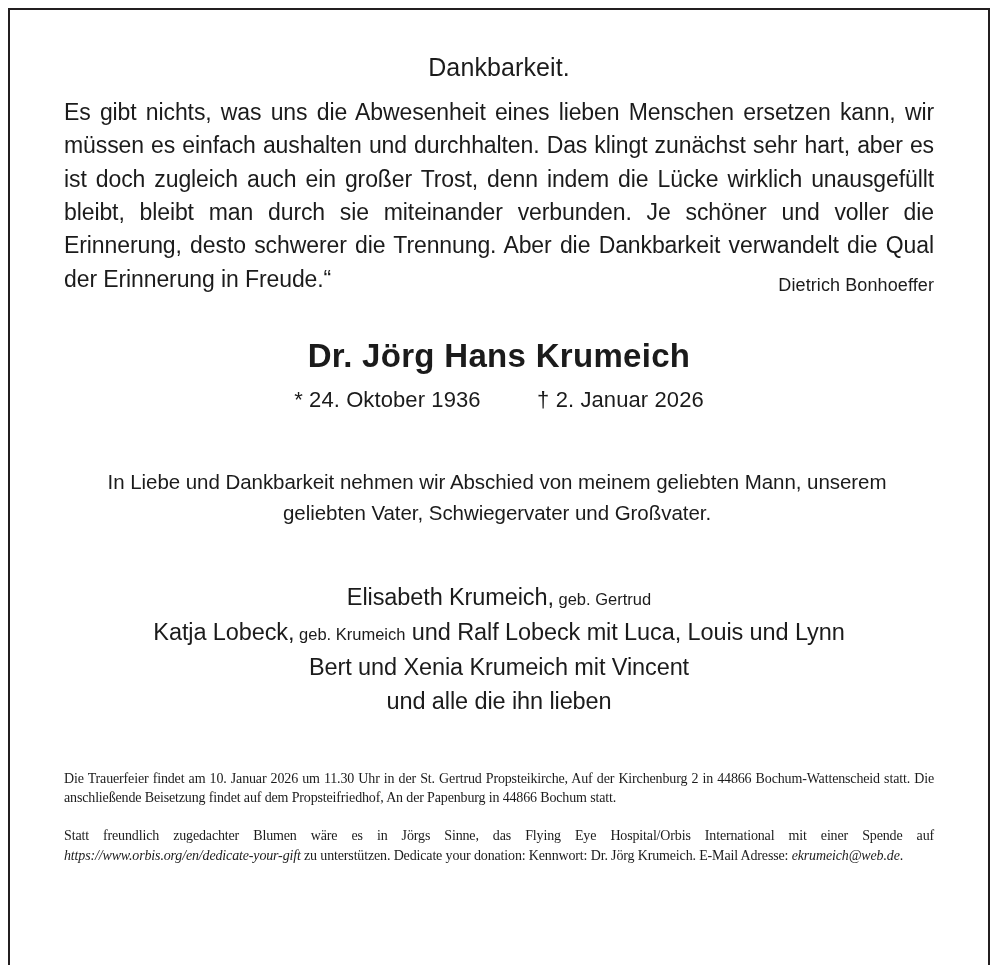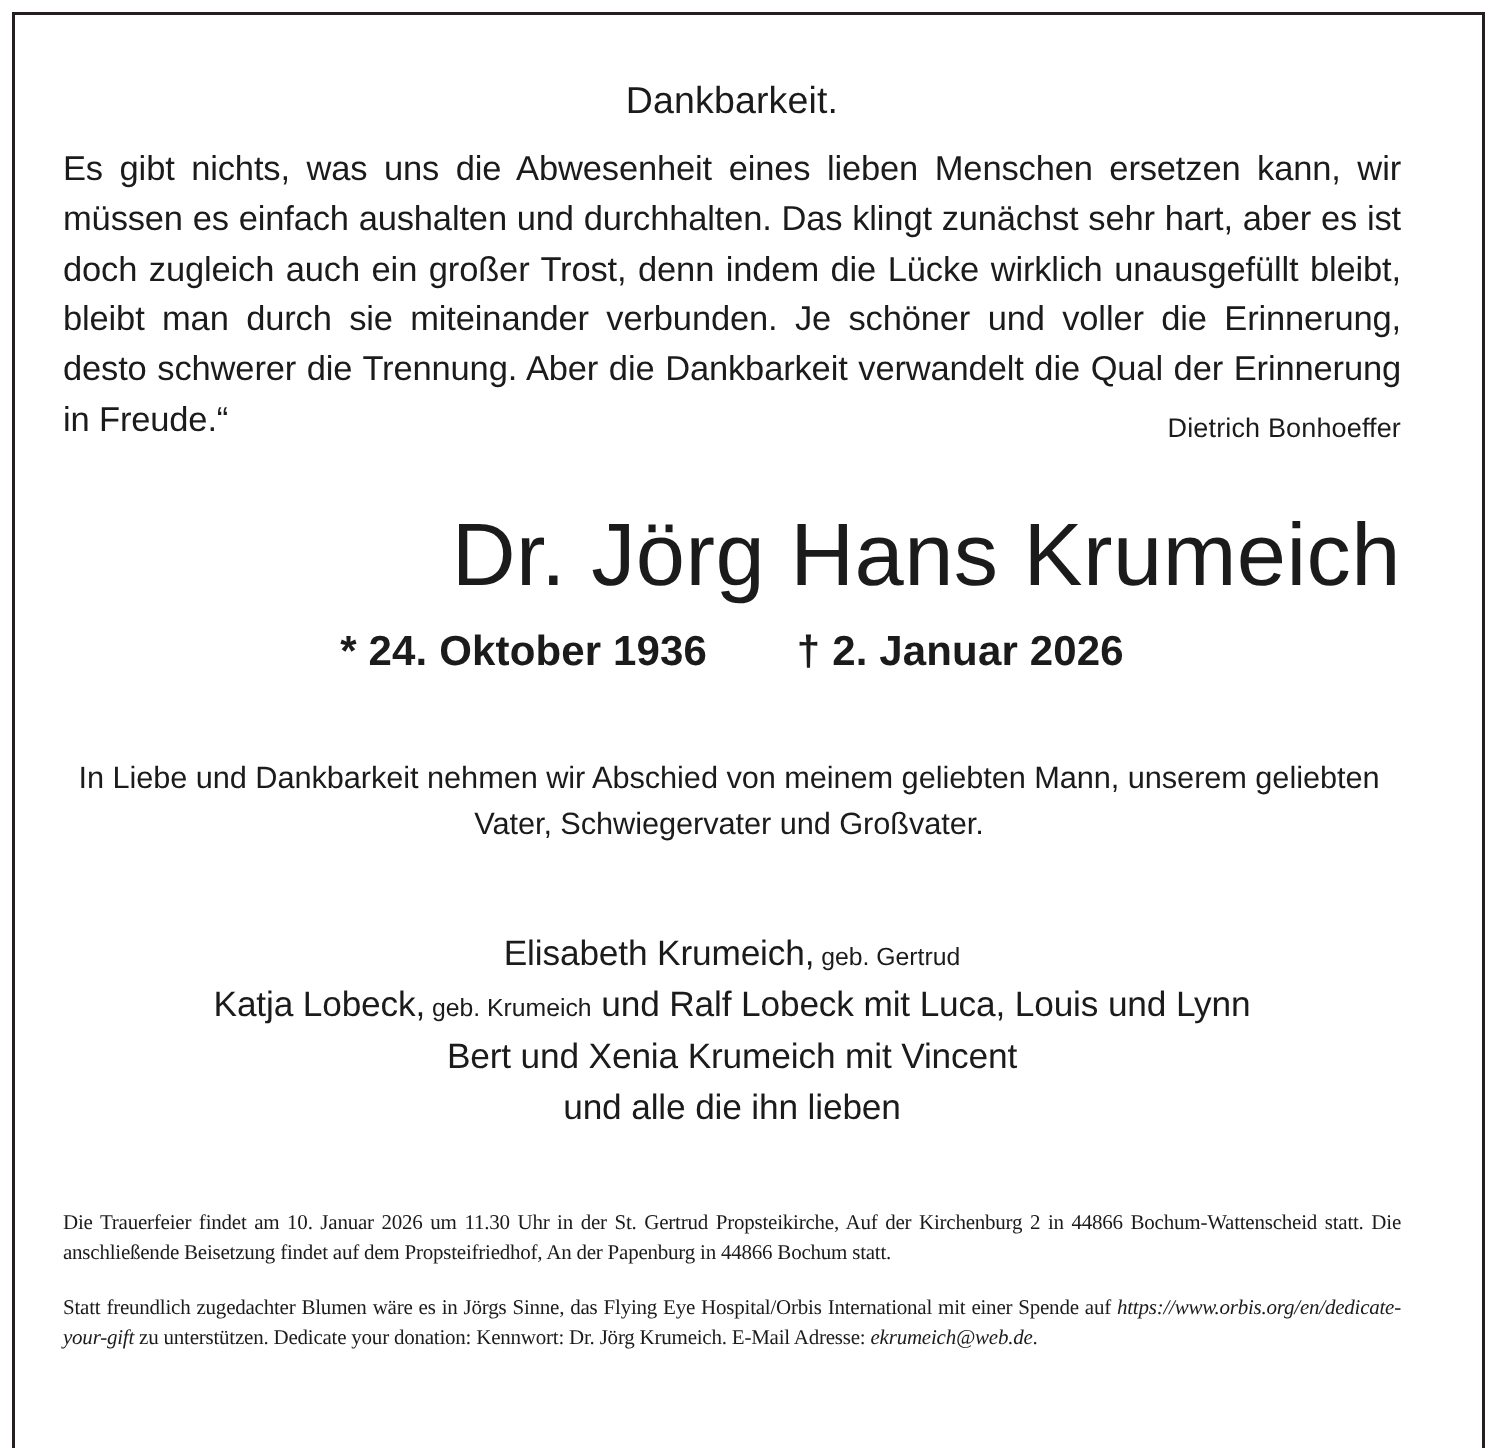--- a/index.html
+++ b/index.html
@@ -26,21 +26,21 @@
     border: 2px solid #231f20;
     background: #ffffff;
     box-sizing: border-box;
   }
 
   .notice-inner {
     position: absolute;
     left: 0;
     top: 0;
     width: 100%;
-    padding: 42px 54px 0 32px;
+    padding: 42px 54px 0 54px;
     box-sizing: border-box;
   }
 
   
   .quote-title {
     text-align: center;
     font-size: 25px;
     line-height: 1.2;
     font-weight: 400;
     margin: 0 0 14px 0;
@@ -65,34 +65,32 @@
     letter-spacing: 0.1px;
   }
 
   
   .deceased {
     text-align: center;
     margin: 40px 0 0 0;
   }
 
   .deceased-name {
-    font-size: 59px;
-    font-weight: 400;
+    font-size: 33px;
+    font-weight: 700;
     line-height: 1.15;
     letter-spacing: 0.3px;
     margin: 0;
-    text-align: right;
   }
 
   .deceased-dates {
-    font-size: 28px;
+    font-size: 22px;
     line-height: 1.2;
     margin: 12px 0 0 0;
     letter-spacing: 0.1px;
-    font-weight: bold;
   }
 
   .date-gap {
     display: inline-block;
     width: 44px;
   }
 
   
   .dedication {
     text-align: center;

